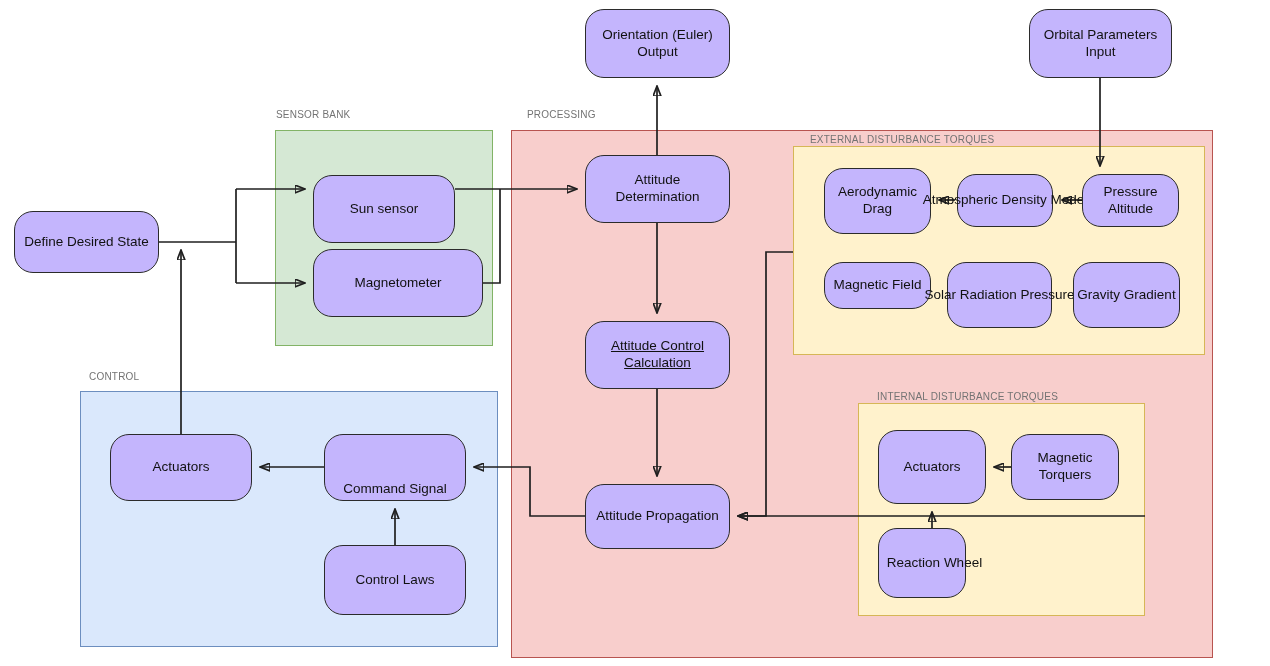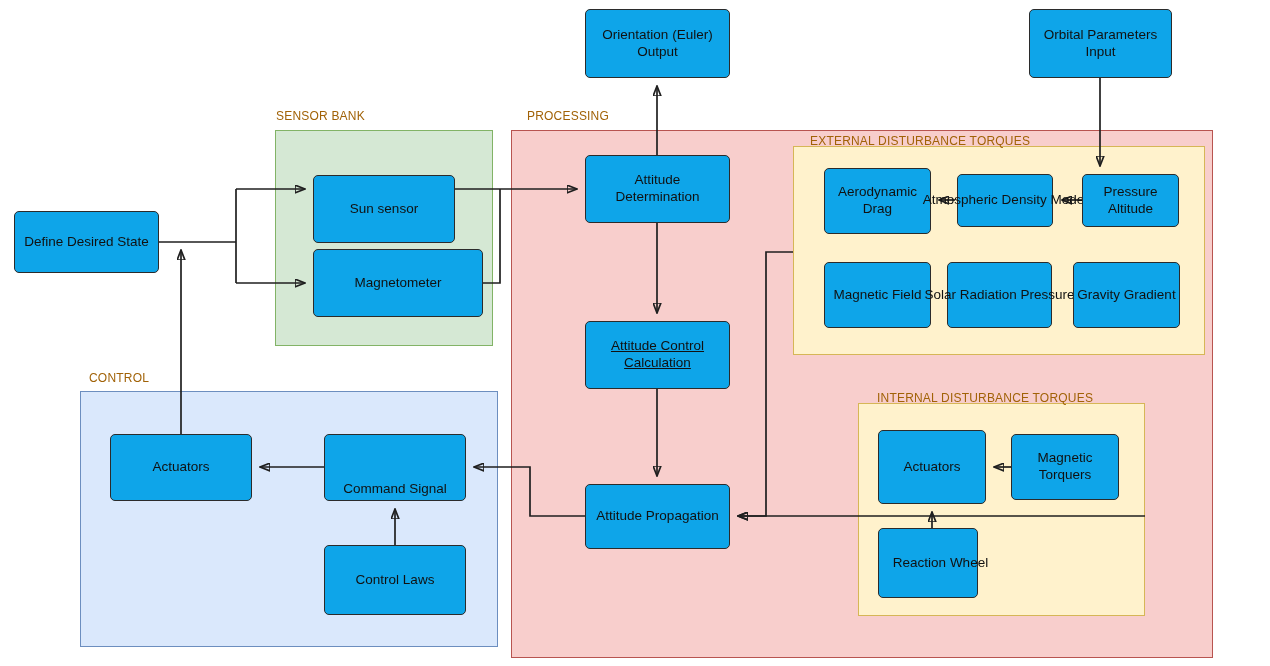--- a/index.html
+++ b/index.html
@@ -1,24 +1,24 @@
 <!DOCTYPE html>
 <html><head>
 <meta charset="utf-8">
 <title>ADCS Block Diagram</title>
 <style>
   html,body{margin:0;padding:0;background:#ffffff;}
   body{font-family:"Liberation Sans","DejaVu Sans",sans-serif;}
   #stage{position:relative;width:1270px;height:666px;background:#ffffff;overflow:hidden;}
 
   .group{position:absolute;box-sizing:border-box;border-width:1px;border-style:solid;}
-  .group-label{position:absolute;font-size:12px;color:#a16207;white-space:nowrap;letter-spacing:.2px;}
+  .group-label{position:absolute;font-size:10px;color:#737373;white-space:nowrap;letter-spacing:.2px;}
 
-  .node{position:absolute;box-sizing:border-box;background:#0ea5e9;border:1.6px solid #2b2b2b;
-        border-radius:5px;display:flex;align-items:center;justify-content:center;text-align:center;
+  .node{position:absolute;box-sizing:border-box;background:#c4b5fd;border:1.6px solid #2b2b2b;
+        border-radius:19px;display:flex;align-items:center;justify-content:center;text-align:center;
         font-size:13.5px;color:#111111;line-height:1.25;padding:2px 3px;}
   .node span{display:block;white-space:pre-line;}
   .node.overflow span{white-space:nowrap;}
 
   svg#wires{position:absolute;left:0;top:0;width:1270px;height:666px;pointer-events:none;}
   svg#wires path,svg#wires line{fill:none;stroke:#1f1f1f;stroke-width:1.7;}
 </style>
 </head>
 <body>
 
@@ -115,38 +115,38 @@
 Drag</span>
       </div>
       <div class="node overflow" style="left: 957px; top: 174px; width: 96px; height: 53px;">
         <span>Atmospheric
 Density Model</span>
       </div>
       <div class="node" style="left: 1082px; top: 174px; width: 97px; height: 53px;">
         <span>Pressure
 Altitude</span>
       </div>
-      <div class="node overflow" style="left: 824px; top: 262px; width: 107px; height: 66px;">
+      <div class="node overflow" style="left: 824px; top: 262px; width: 107px; height: 47px;">
         <span>Magnetic Field</span>
       </div>
       <div class="node overflow" style="left: 947px; top: 262px; width: 105px; height: 66px;">
         <span>Solar Radiation
 Pressure</span>
       </div>
       <div class="node overflow" style="left: 1073px; top: 262px; width: 107px; height: 66px;">
         <span>Gravity Gradient</span>
       </div>
       <div class="node" style="left: 878px; top: 430px; width: 108px; height: 74px;">
         <span>Actuators</span>
       </div>
       <div class="node" style="left: 1011px; top: 434px; width: 108px; height: 66px; align-items: center;">
         <span>Magnetic
 Torquers</span>
       </div>
-      <div class="node overflow" style="left: 878px; top: 528px; width: 100px; height: 70px; padding-left: 28px;">
+      <div class="node overflow" style="left: 878px; top: 528px; width: 88px; height: 70px; padding-left: 28px;">
         <span>Reaction Wheel</span>
       </div>
       <div class="node" style="left: 110px; top: 434px; width: 142px; height: 67px;">
         <span>Actuators</span>
       </div>
       <div class="node overflow" style="left: 324px; top: 434px; width: 142px; height: 67px; align-items: flex-end;">
         <span>Command Signal</span>
       </div>
       <div class="node" style="left: 324px; top: 545px; width: 142px; height: 70px;">
         <span>Control Laws</span>

